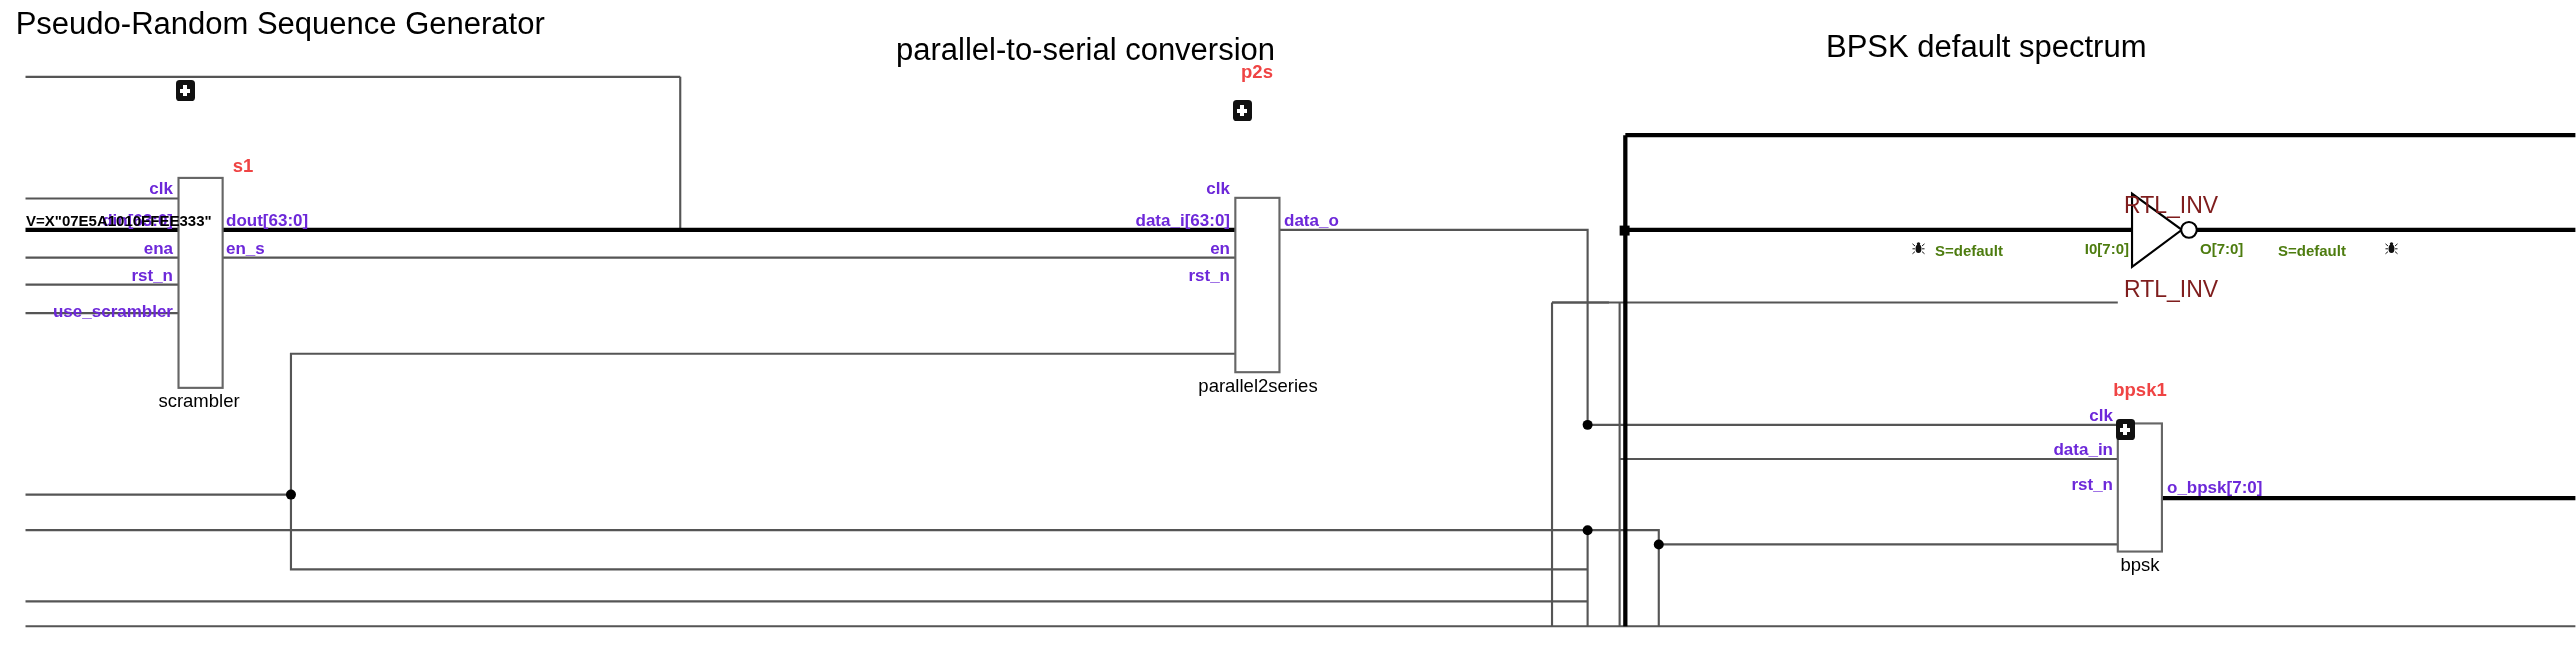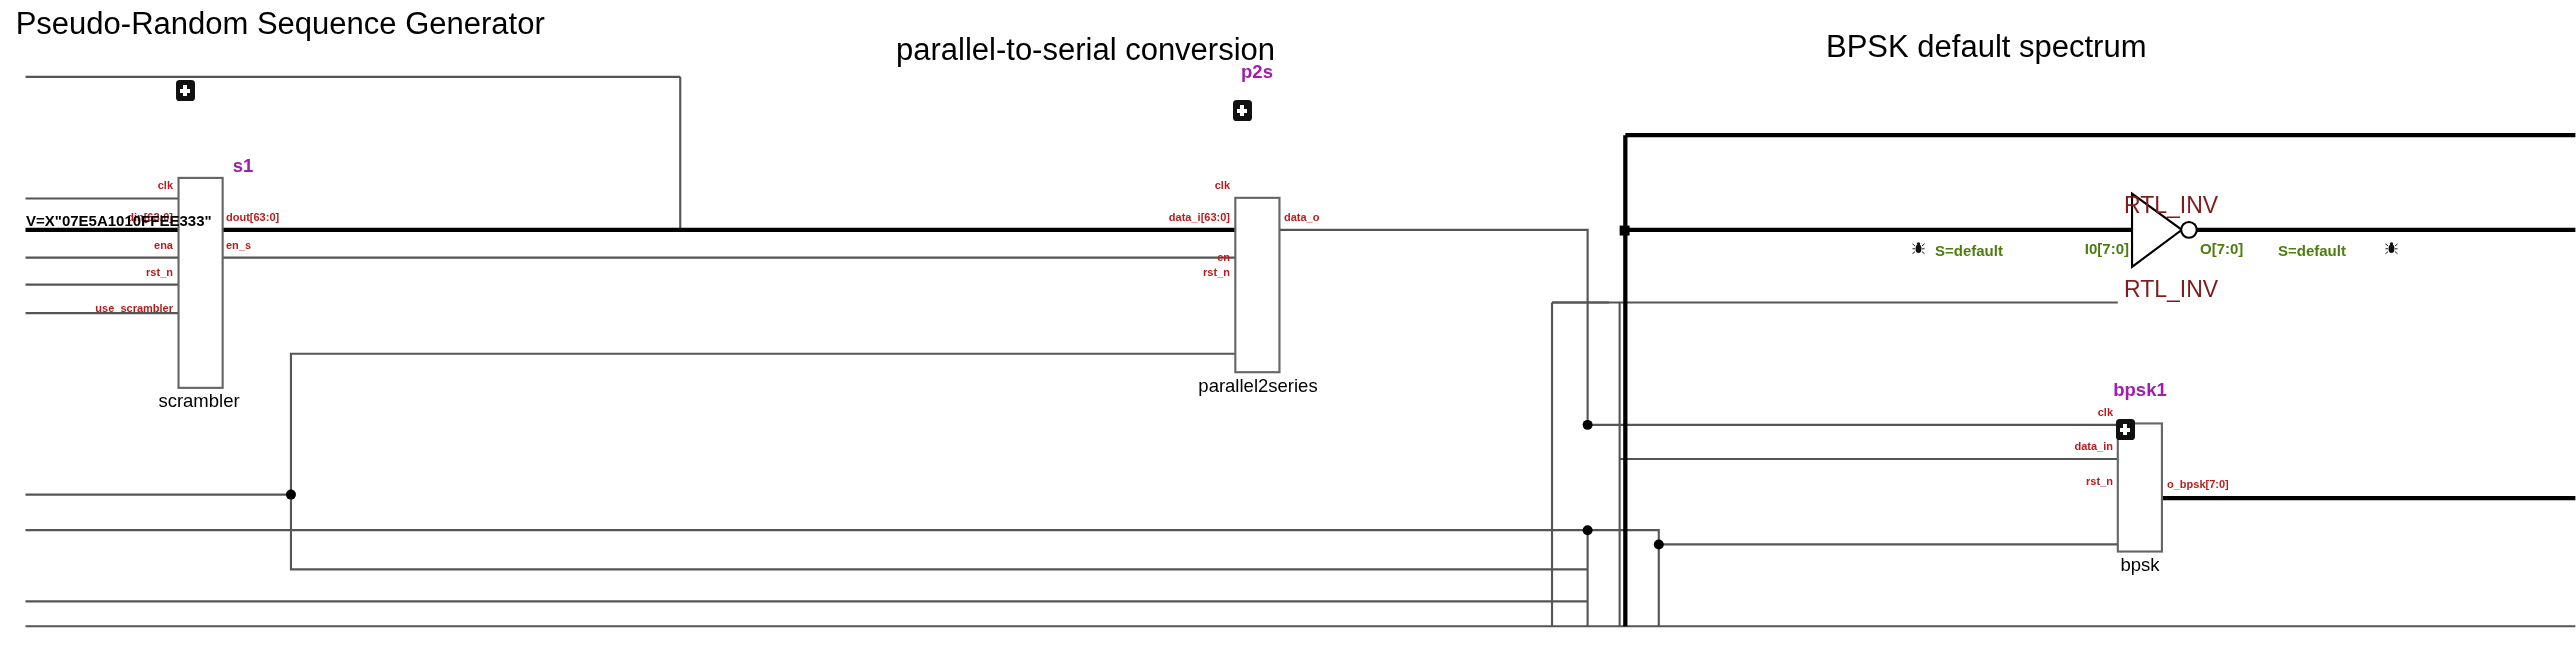--- a/index.html
+++ b/index.html
@@ -1,23 +1,23 @@
 <!DOCTYPE html>
 <html style="font-size:11.4px"><head>
 <meta charset="utf-8">
 <title>RTL Schematic</title>
 <style>
   html,body{margin:0;padding:0;background:#ffffff;}
   body{font-family:"Liberation Sans",sans-serif;}
   #root{position:relative;width:2576px;height:659px;background:#fff;overflow:hidden;}
   #svg{position:absolute;left:0;top:0;width:2576px;height:659px;}
   .sect-title{position:absolute;font-size:31px;color:#000;white-space:nowrap;font-weight:400;}
-  .blk-name{position:absolute;font-size:18.5px;font-weight:bold;color:#a21caf;white-space:nowrap;text-align:center;}
+  .blk-name{position:absolute;font-size:18.5px;font-weight:bold;color:#ef4444;white-space:nowrap;text-align:center;}
   .blk-type{position:absolute;font-size:18.5px;color:#000;white-space:nowrap;text-align:center;}
-  .pin-lab{position:absolute;font-size:11px;font-weight:bold;color:#b91c1c;white-space:nowrap;}
+  .pin-lab{position:absolute;font-size:17px;font-weight:bold;color:#6d28d9;white-space:nowrap;}
   .pin-r{transform:translateX(-100%);}
   .val-lab{position:absolute;font-size:15px;font-weight:bold;color:#000;white-space:nowrap;}
   .inv-lab{position:absolute;font-size:23px;color:#7f1d1d;white-space:nowrap;}
   .inv-small{position:absolute;font-size:15px;font-weight:bold;color:#4d7c0f;white-space:nowrap;}
   .plusbox{position:absolute;width:18.5px;height:21.4px;background:#111;border-radius:3.6px;}
   .plusbox:before,.plusbox:after{content:"";position:absolute;background:#fff;}
   .plusbox:before{left:4.3px;top:8.5px;width:10px;height:4.3px;}
   .plusbox:after{left:7.1px;top:5px;width:4.3px;height:11.4px;}
   .bug{position:absolute;width:13px;height:14.2px;}
 </style>
@@ -120,21 +120,21 @@
 
   <div class="pin-lab" style="left:226px;top:211px;">dout[63:0]</div>
   <div class="pin-lab" style="left:226px;top:239px;">en_s</div>
 
   <div class="blk-name" style="left:1193px;top:61px;width:128px;">p2s</div>
   <div class="plusbox" style="left:1233px;top:100px;"></div>
   <div class="blk-type" style="left:1144px;top:375px;width:228px;">parallel2series</div>
 
   <div class="pin-lab pin-r" style="left:1230px;top:179px;">clk</div>
   <div class="pin-lab pin-r" style="left:1230px;top:211px;">data_i[63:0]</div>
-  <div class="pin-lab pin-r" style="left:1230px;top:239px;margin-top:12px;">en</div>
+  <div class="pin-lab pin-r" style="left:1230px;top:239px;">en</div>
   <div class="pin-lab pin-r" style="left:1230px;top:266px;">rst_n</div>
   <div class="pin-lab" style="left:1284px;top:211px;">data_o</div>
 
   <div class="blk-name" style="left:2076px;top:379px;width:128px;">bpsk1</div>
   <div class="plusbox" style="left:2116px;top:419px;"></div>
   <div class="blk-type" style="left:2076px;top:554px;width:128px;">bpsk</div>
 
   <div class="pin-lab pin-r" style="left:2113px;top:406px;">clk</div>
   <div class="pin-lab pin-r" style="left:2113px;top:440px;">data_in</div>
   <div class="pin-lab pin-r" style="left:2113px;top:475px;">rst_n</div>

